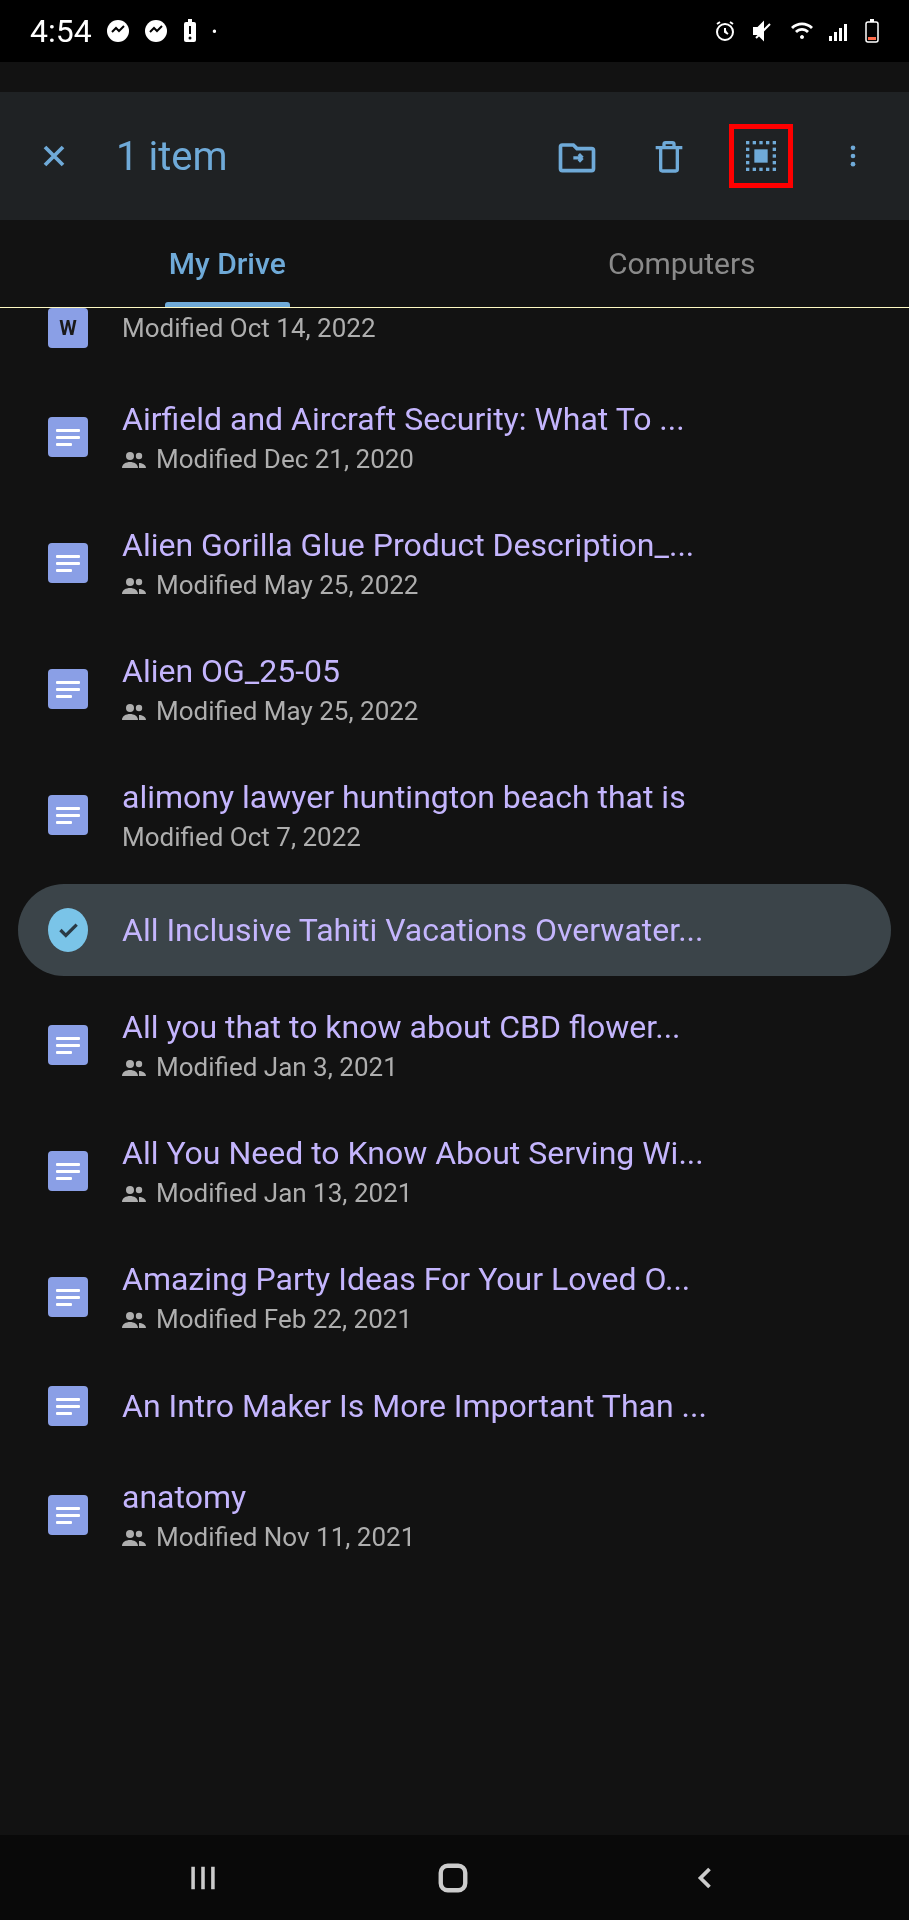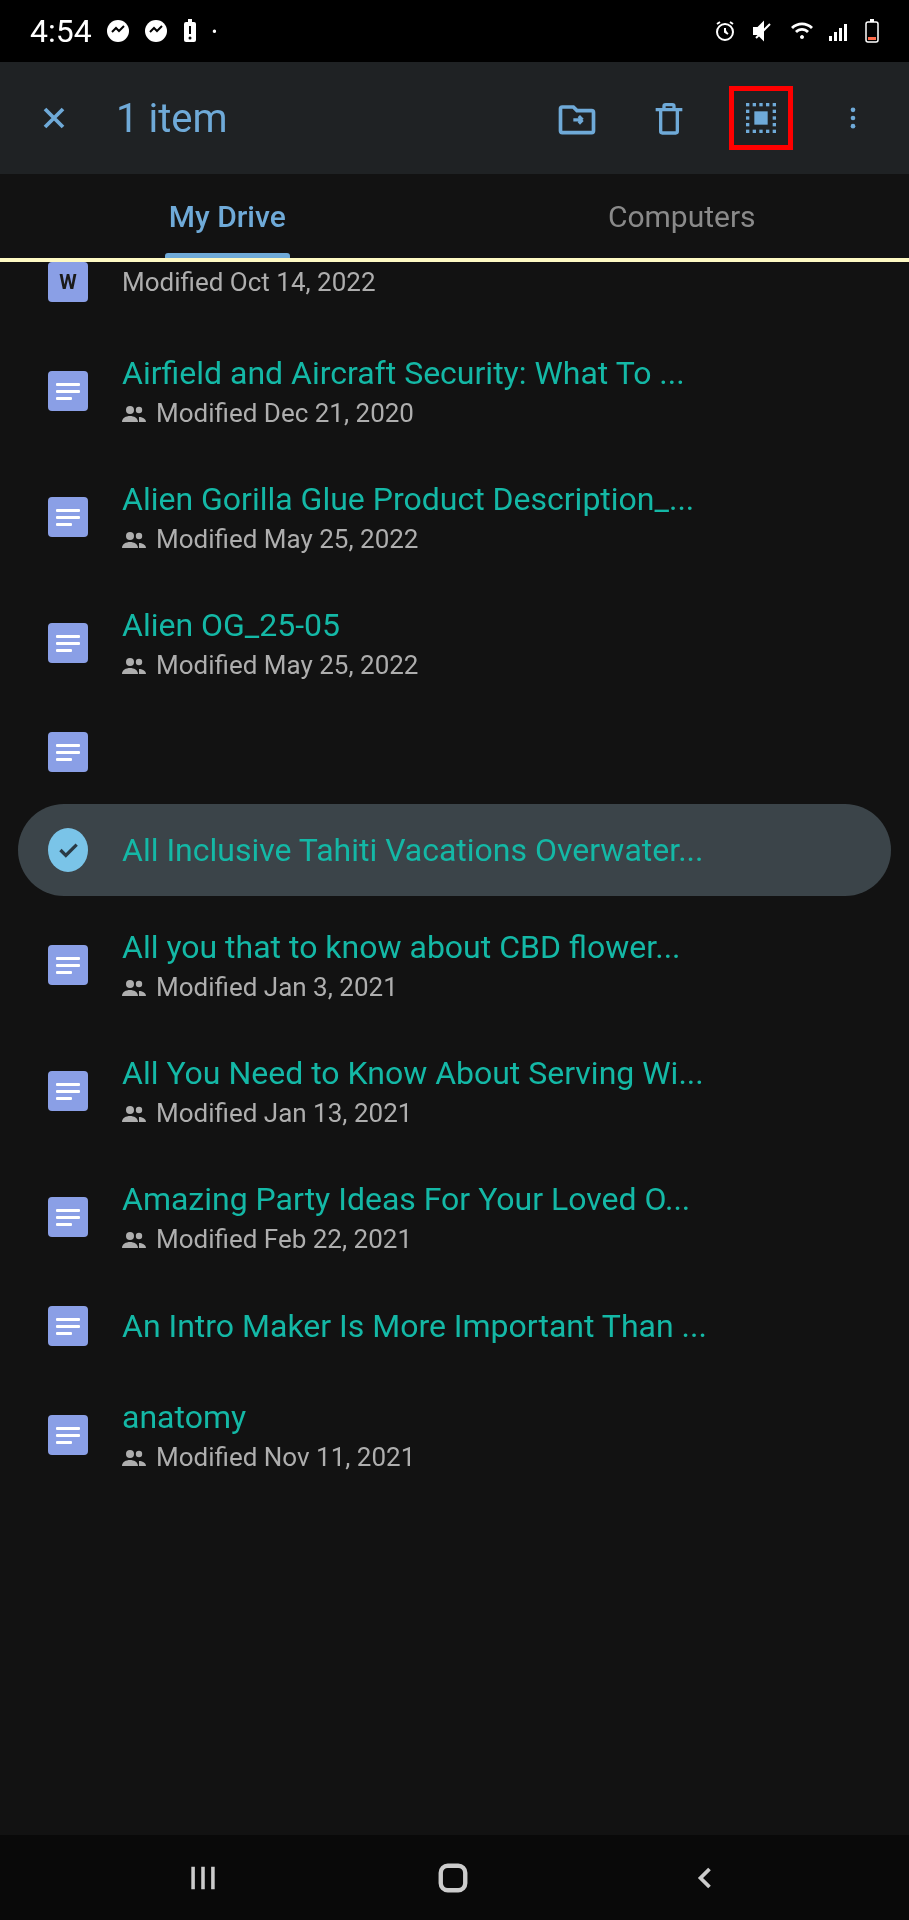--- a/index.html
+++ b/index.html
@@ -25,25 +25,26 @@
     align-items: center;
     gap: 14px;
   }
   .status-time {
     font-size: 32px;
     color: #fff;
     font-weight: 400;
   }
   .status-icon { color: #fff; display: inline-flex; }
   .app-bar {
-    height: 112px;
+    height: 128px;
     background: #1f2224;
     display: flex;
     align-items: center;
     padding: 0 24px;
+    margin-top: 30px;
   }
   .close-btn {
     color: #6faad8;
     display: flex;
     align-items: center;
     justify-content: center;
     width: 60px;
     height: 60px;
   }
   .title {
@@ -66,21 +67,21 @@
     color: #6faad8;
   }
   .red-box {
     border: 5px solid #ff0000;
     padding: 6px;
   }
   .tabs {
     height: 88px;
     background: #121212;
     display: flex;
-    border-bottom: 4px solid #fef9c3;
+    border-bottom: 1px solid #fef9c3;
   }
   .tab {
     flex: 1;
     display: flex;
     align-items: center;
     justify-content: center;
     font-size: 30px;
     color: #8a8a8a;
     position: relative;
   }
@@ -161,21 +162,21 @@
   }
   .item-text {
     flex: 1;
     min-width: 0;
     display: flex;
     flex-direction: column;
     gap: 6px;
   }
   .item-title {
     font-size: 32px;
-    color: #14b8a6;
+    color: #c4b5fd;
     white-space: nowrap;
     overflow: hidden;
     text-overflow: ellipsis;
   }
   .item-meta {
     font-size: 26px;
     color: #aeaeae;
     display: flex;
     align-items: center;
     gap: 10px;
@@ -399,20 +400,26 @@
       </div>
     </div>
     <div class="item">
       <div class="file-icon">
         <div class="doc-icon">
           <span></span>
           <span></span>
           <span></span>
         </div>
       </div>
+      <div class="item-text">
+        <div class="item-title">alimony lawyer huntington beach that is</div>
+        <div class="item-meta">
+          <span>Modified Oct 7, 2022</span>
+        </div>
+      </div>
     </div>
     <div class="item selected">
       <div class="file-icon">
         <div class="check-icon">
           <svg width="26" height="26" viewBox="0 0 24 24" fill="none" stroke="currentColor" stroke-width="3">
             <path d="M5 12l5 5L20 7"></path>
           </svg>
         </div>
       </div>
       <div class="item-text">

